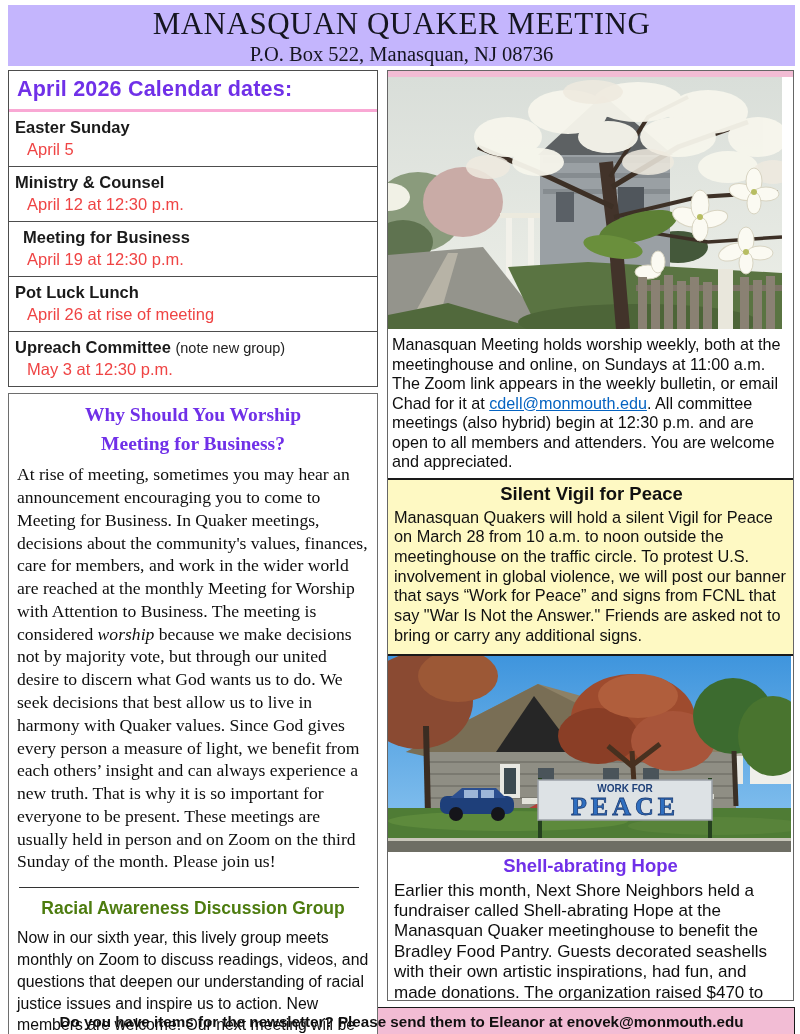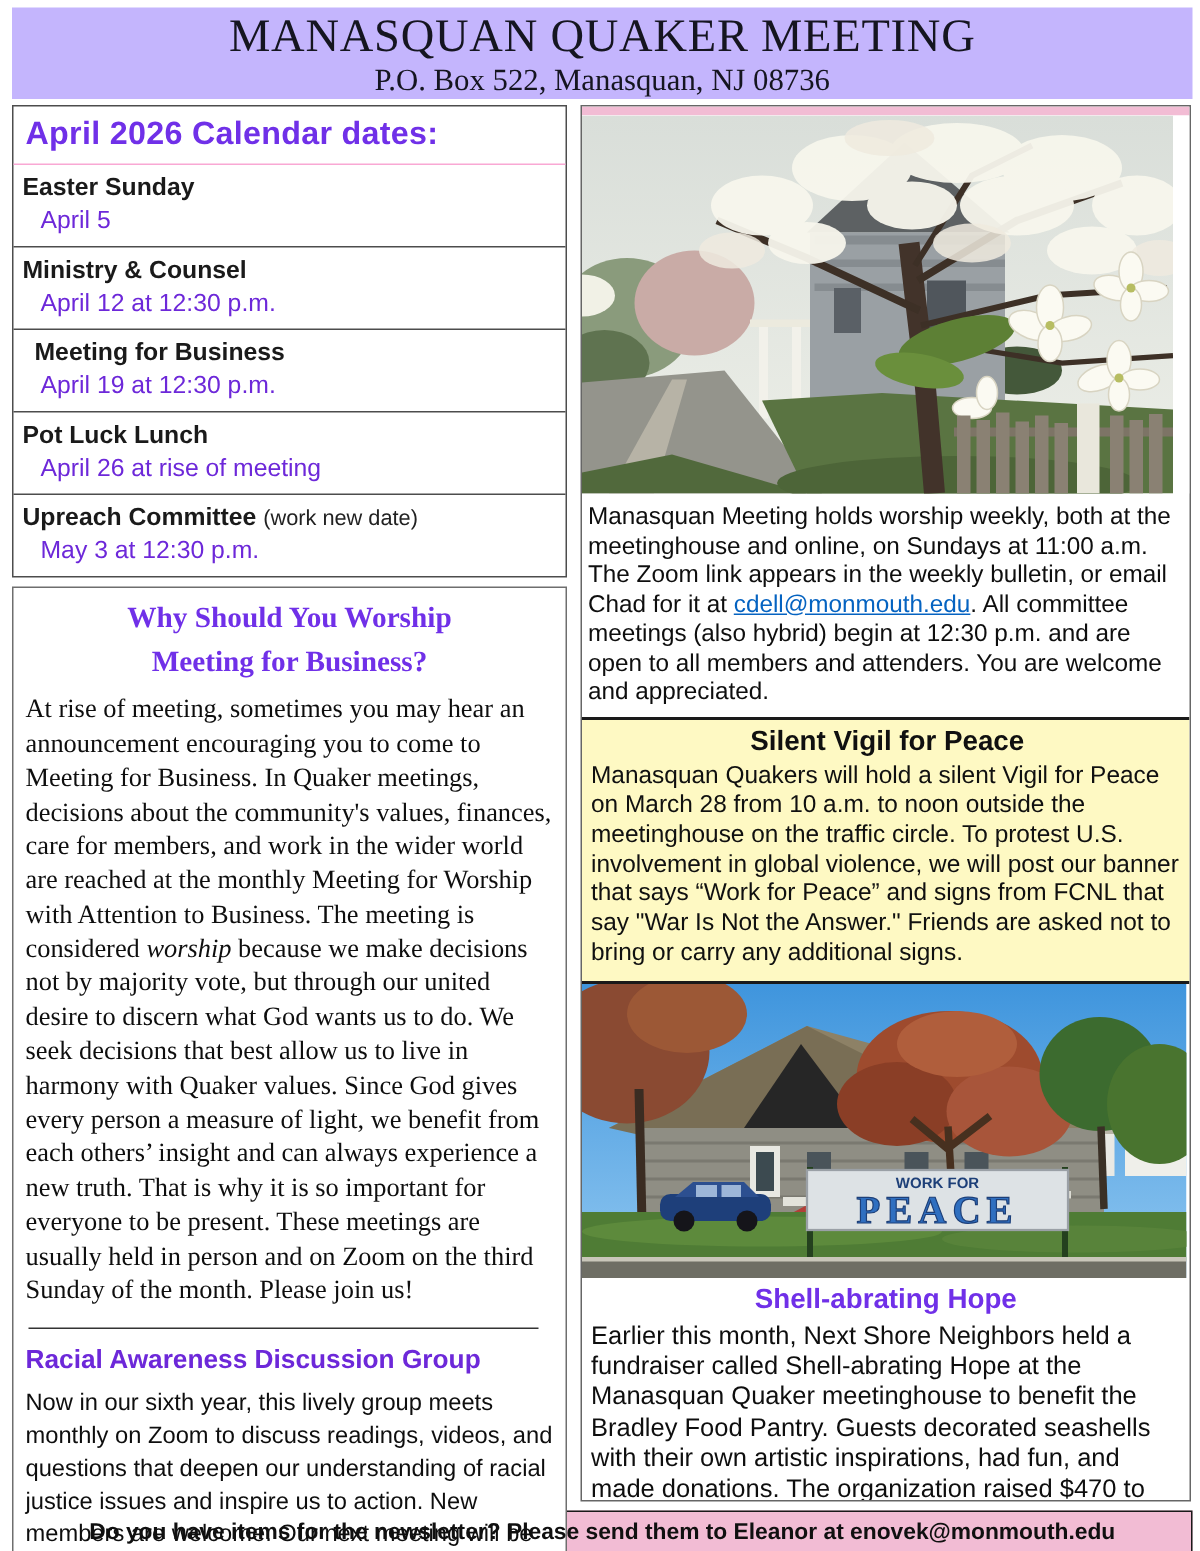--- a/index.html
+++ b/index.html
@@ -11,35 +11,35 @@
   .header .title{font-family:"Liberation Serif",serif;font-size:31px;letter-spacing:.5px;color:#151520;line-height:1.05;}
   .header .subtitle{font-family:"Liberation Serif",serif;font-size:20.5px;color:#151520;margin-top:2px;}
 
   
   .columns{display:flex;gap:9px;margin-top:4px;height:931px;}
   .left-col{width:370px;display:flex;flex-direction:column;}
   .right-col{width:405px;border:1px solid #666;display:flex;flex-direction:column;overflow:hidden;background:#fff;}
 
   
   .calendar{border:1px solid #4d4d4d;background:#fff;}
-  .cal-heading{border-bottom:1px solid #f9a8d4;padding:6px 6px 7px 8px;color:#7030E8;font-weight:bold;font-size:21.5px;letter-spacing:.2px;}
+  .cal-heading{border-bottom:3px solid #f9a8d4;padding:6px 6px 7px 8px;color:#7030E8;font-weight:bold;font-size:21.5px;letter-spacing:.2px;}
   .cal-row{border-bottom:1px solid #4d4d4d;padding:4px 4px 5px 6px;font-size:16.5px;line-height:1.36;}
   .cal-row:last-child{border-bottom:none;}
   .cal-title{font-weight:bold;color:#1a1a1a;}
   .cal-row.indent .cal-title{padding-left:8px;}
   .cal-note{font-weight:normal;font-size:14.5px;color:#222;}
-  .cal-date{padding-left:12px;color:#6d28d9;}
+  .cal-date{padding-left:12px;color:#ef4444;}
 
   
   .left-box{border:1px solid #6e6e6e;margin-top:6px;flex:1;padding:4px 8px 4px 8px;background:#fff;}
   .why-heading{font-family:"Liberation Serif",serif;color:#7030E8;font-weight:bold;font-size:19.5px;text-align:center;line-height:1.5;margin-top:2px;}
   .why-body{font-family:"Liberation Serif",serif;font-size:17.6px;line-height:1.295;color:#0e0e0e;margin-top:5px;}
   .why-body .ital{font-style:italic;}
   .divider{border:none;border-top:1px solid #333;margin:14px 10px 10px 2px;}
-  .racial-heading{color:#6d28d9;font-weight:bold;font-size:17.5px;text-align:left;margin:2px 0 8px 0;}
+  .racial-heading{color:#4d7c0f;font-weight:bold;font-size:17.5px;text-align:center;margin:2px 0 8px 0;}
   .racial-body{font-size:15.8px;line-height:1.38;color:#0e0e0e;}
 
   
   .pink-strip{height:6px;background:#F2BCD4;flex:none;}
   .photo1-wrap{padding:0 9px 0 0;background:#fff;}
   .photo1-wrap svg{display:block;}
   .worship-para{font-size:16.2px;line-height:1.205;padding:6px 2px 4px 4px;color:#0e0e0e;}
   .worship-para a{color:#0563C1;text-decoration:underline;}
   .vigil-box{background:#fef9c3;border-top:2px solid #1a1a1a;border-bottom:2px solid #1a1a1a;padding:2px 4px 8px 6px;margin-top:2px;}
   .vigil-heading{text-align:center;font-weight:bold;font-size:18.5px;color:#101010;margin:1px 0 3px 0;}
@@ -82,21 +82,21 @@
           <div class="cal-title">Meeting for Business</div>
           <div class="cal-date">April 19 at 12:30 p.m.</div>
         </div>
 
         <div class="cal-row">
           <div class="cal-title">Pot Luck Lunch</div>
           <div class="cal-date">April 26 at rise of meeting</div>
         </div>
 
         <div class="cal-row">
-          <div class="cal-title"><span>Upreach Committee</span> <span class="cal-note">(work new date)</span></div>
+          <div class="cal-title"><span>Upreach Committee</span> <span class="cal-note">(note new group)</span></div>
           <div class="cal-date">May 3 at 12:30 p.m.</div>
         </div>
       </div>
 
       <div class="left-box">
         <div class="why-heading">
           <div>Why Should You Worship</div>
           <div>Meeting for Business?</div>
         </div>
         <div class="why-body"><span>At rise of meeting, sometimes you may hear an announcement encouraging you to come to Meeting for Business. In Quaker meetings, decisions about the community's values, finances, care for members, and work in the wider world are reached at the monthly Meeting for Worship with Attention to Business. The meeting is considered </span><span class="ital">worship</span><span> because we make decisions not by majority vote, but through our united desire to discern what God wants us to do. We seek decisions that best allow us to live in harmony with Quaker values. Since God gives every person a measure of light, we benefit from each others’ insight and can always experience a new truth. That is why it is so important for everyone to be present. These meetings are usually held in person and on Zoom on the third Sunday of the month. Please join us!</span></div>

